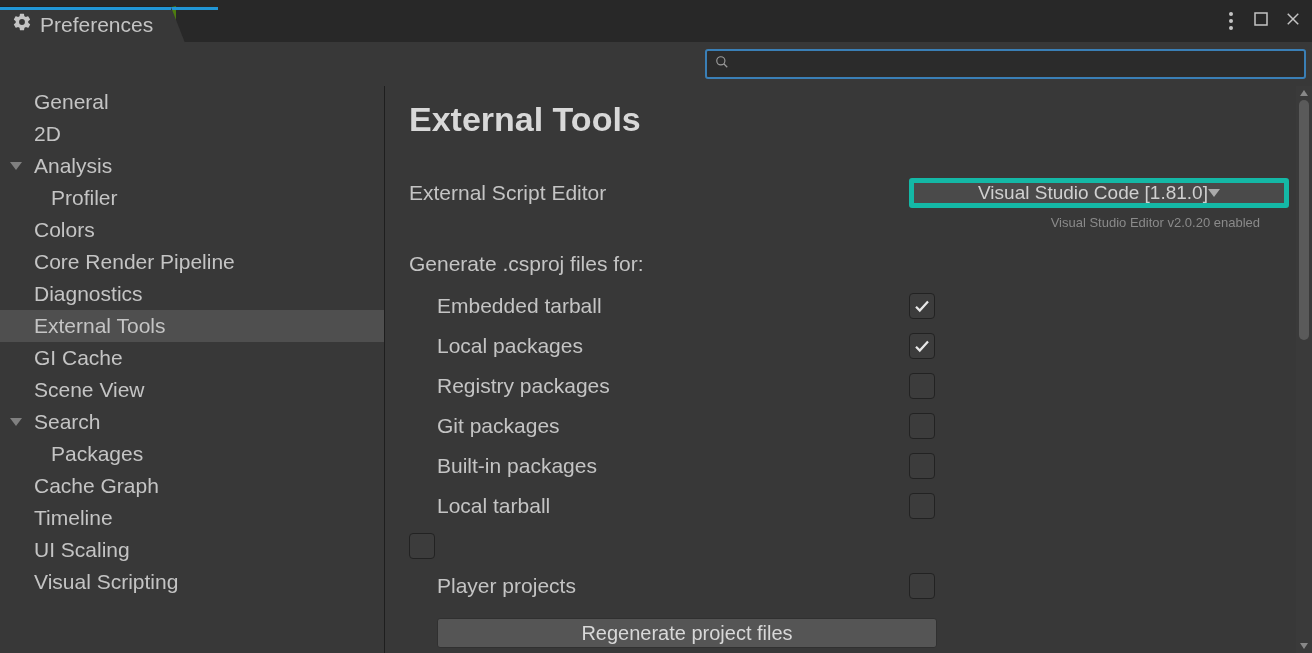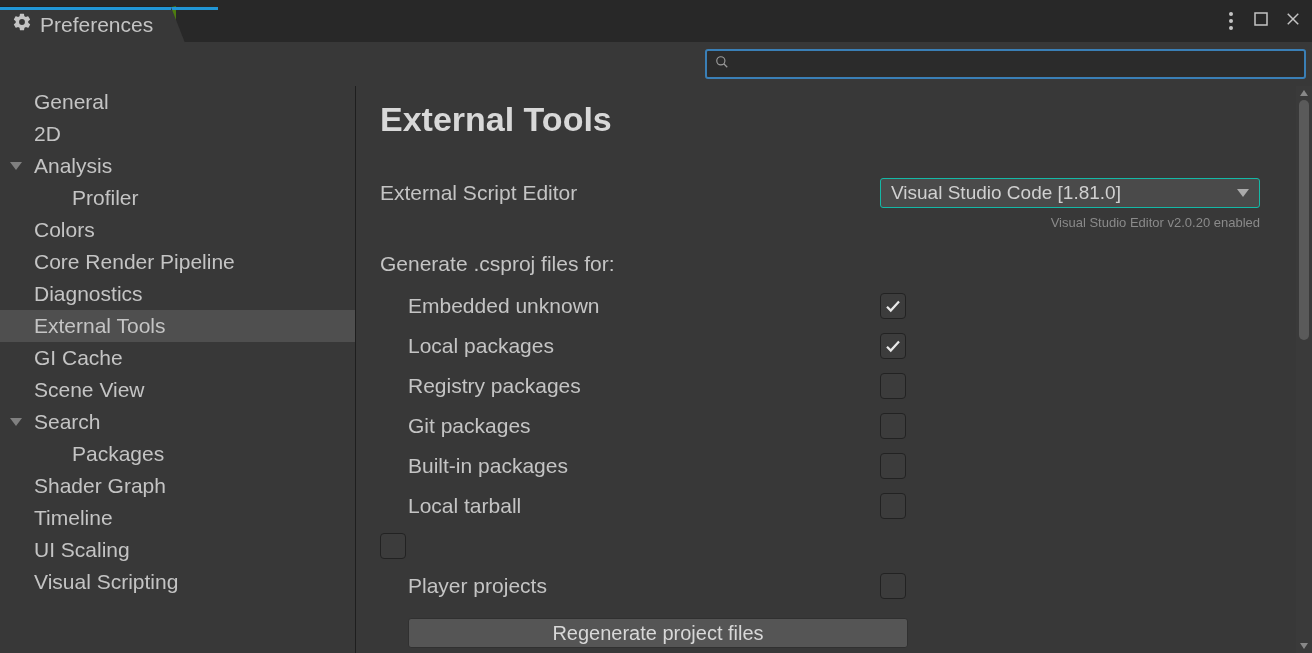--- a/index.html
+++ b/index.html
@@ -97,35 +97,35 @@
   }
 
   
   .body {
     display: flex;
     height: calc(653px - 42px - 44px);
   }
 
   
   .sidebar {
-    width: 356px;
+    width: 385px;
     border-right: 1px solid #1e1e1e;
     overflow-y: auto;
     font-size: 21px;
   }
   .side-item {
     height: 32px;
     display: flex;
     align-items: center;
     padding-left: 34px;
     color: #c4c4c4;
     cursor: default;
     position: relative;
   }
-  .side-item.child { padding-left: 72px; }
+  .side-item.child { padding-left: 51px; }
   .side-item.selected { background: #4f4f4f; }
   .side-item .caret {
     position: absolute;
     left: 10px;
     top: 50%;
     transform: translateY(-50%);
     width: 0;height:0;
     border-left: 6px solid transparent;
     border-right: 6px solid transparent;
     border-top: 8px solid #808080;
@@ -167,26 +167,26 @@
     font-size: 21px;
   }
   .form-row .lbl { flex: 0 0 500px; }
   .form-row .lbl.indent { padding-left: 28px; }
   .form-row .ctrl { flex: 1; display:flex; align-items:center; }
 
   .dropdown {
     width: 380px;
     height: 30px;
     background: #4a4a4a;
-    border: 1px solid #14b8a6;
+    border: 5px solid #14b8a6;
     border-radius: 3px;
     display: flex;
     align-items: center;
     padding: 8px 10px;
-    justify-content: space-between;
+    justify-content: center;
     font-size: 19px;
     color: #d0d0d0;
   }
   .dropdown .caret-down {
     width:0;height:0;
     border-left:6px solid transparent;
     border-right:6px solid transparent;
     border-top:8px solid #aaa;
   }
 
@@ -310,21 +310,21 @@
         <span>Scene View</span>
       </div>
       <div class="side-item">
         <span class="caret"></span>
         <span>Search</span>
       </div>
       <div class="side-item child">
         <span>Packages</span>
       </div>
       <div class="side-item">
-        <span>Shader Graph</span>
+        <span>Cache Graph</span>
       </div>
       <div class="side-item">
         <span>Timeline</span>
       </div>
       <div class="side-item">
         <span>UI Scaling</span>
       </div>
       <div class="side-item">
         <span>Visual Scripting</span>
       </div>
@@ -356,21 +356,21 @@
         </div>
       </div>
     </div>
 
     <div class="status-note">Visual Studio Editor v2.0.20 enabled</div>
 
     <div class="section-label">Generate .csproj files for:</div>
 
     <div id="csproj-list">
         <div class="form-row">
-          <div class="lbl indent">Embedded unknown</div>
+          <div class="lbl indent">Embedded tarball</div>
           <div class="ctrl">
             <div class="checkbox checked">
               <svg width="18" height="18" viewBox="0 0 24 24" fill="none" stroke="#e8e8e8" stroke-width="3">
                 <polyline points="4,13 9,18 20,6"></polyline>
               </svg>
             </div>
           </div>
         </div>
         <div class="form-row">
           <div class="lbl indent">Local packages</div>

